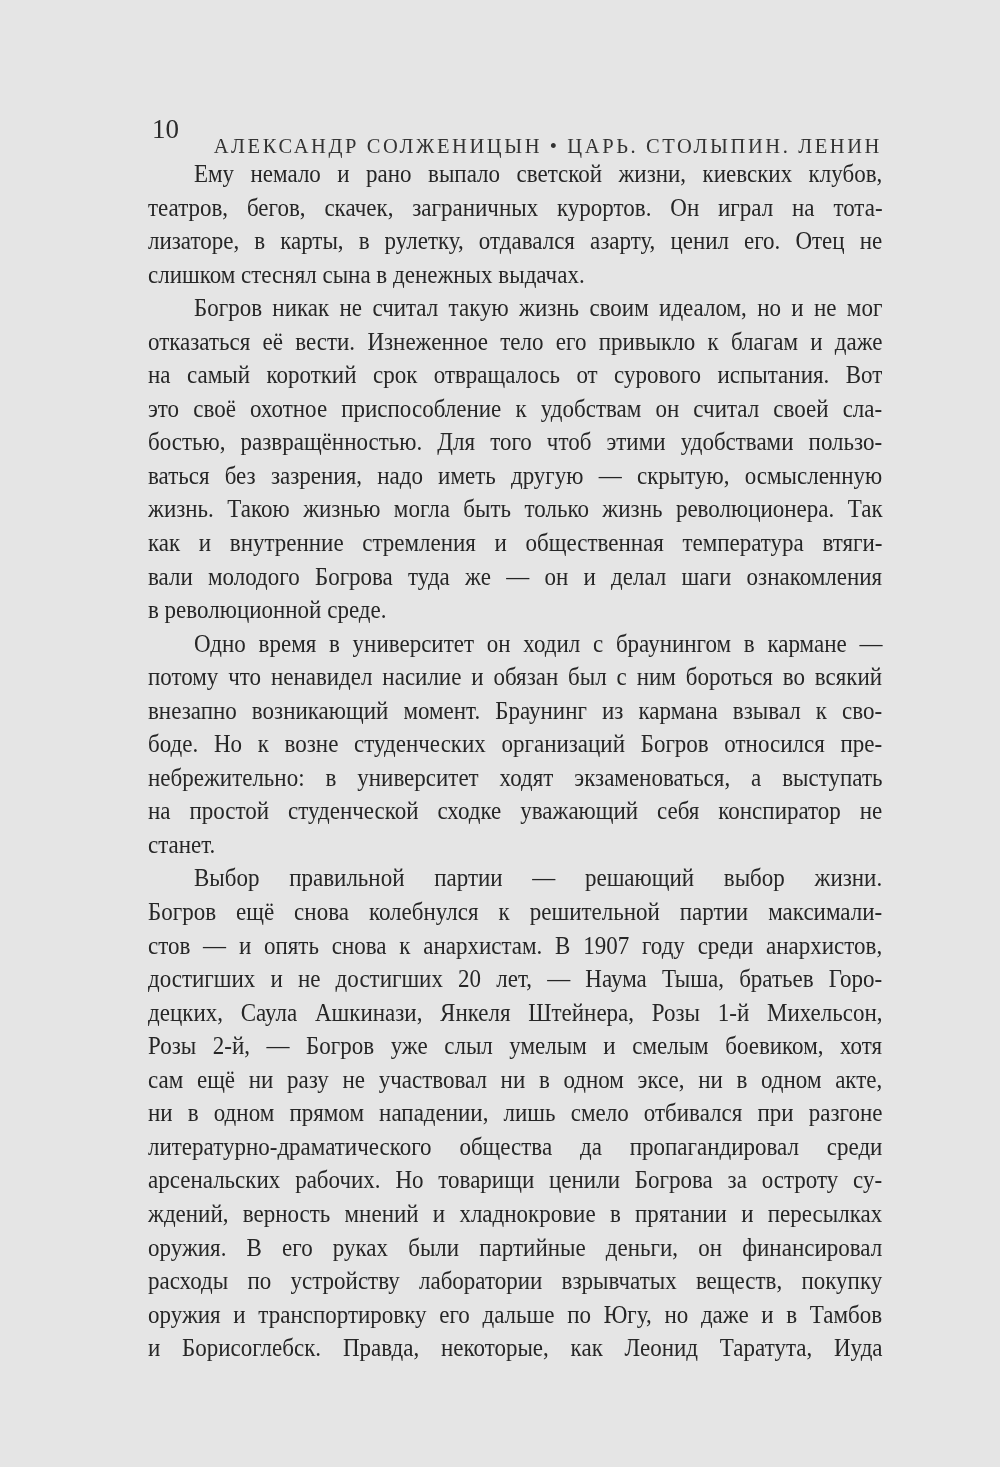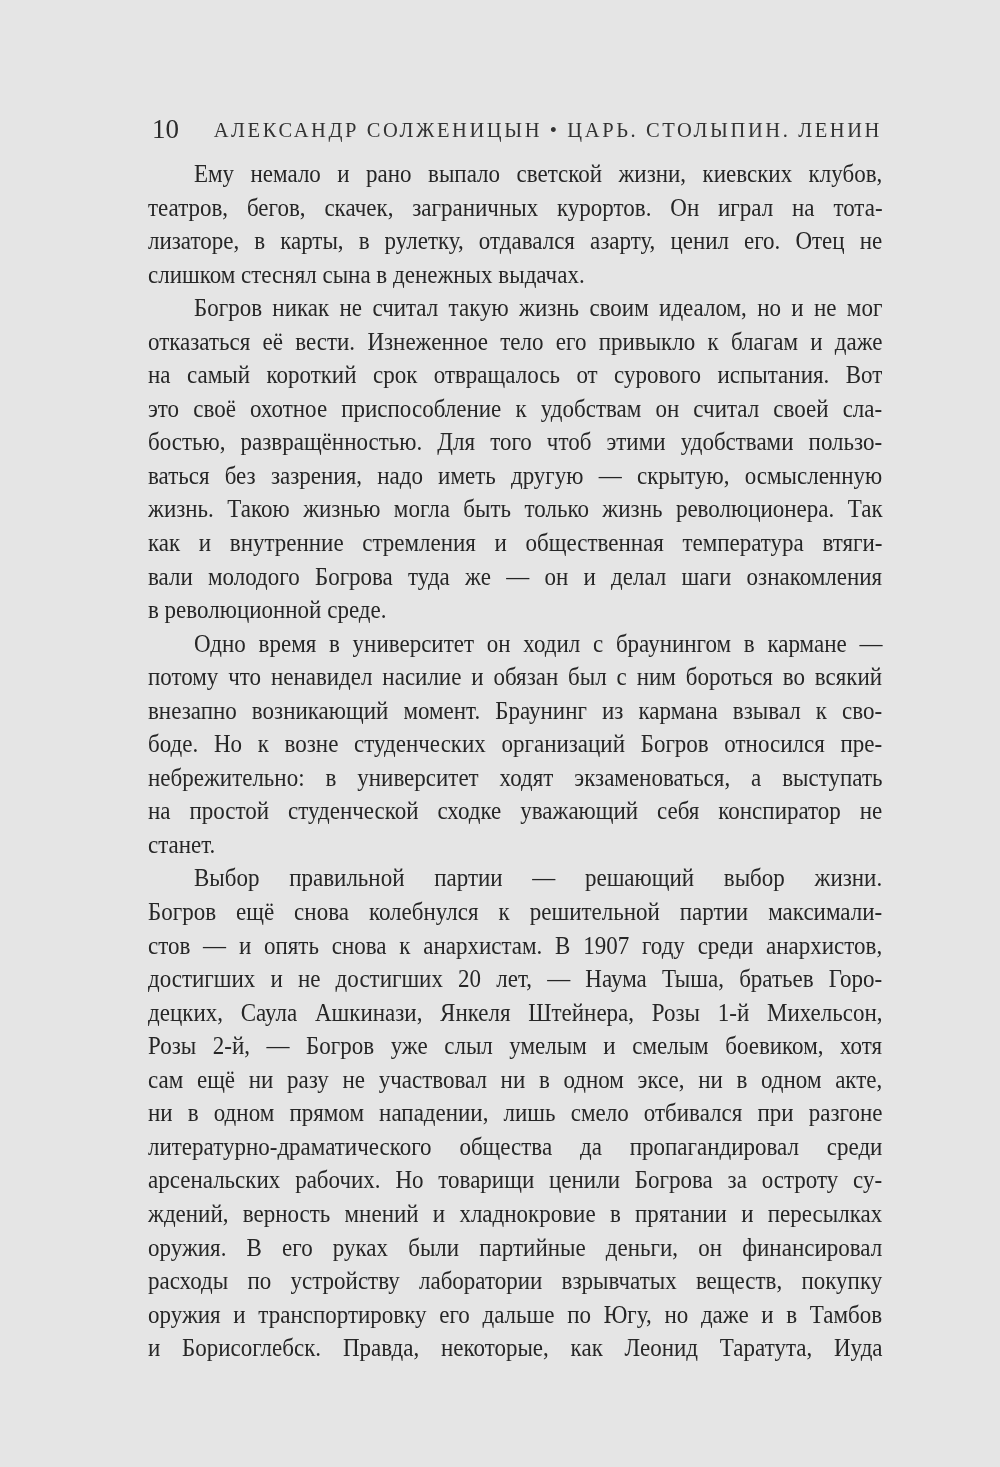--- a/index.html
+++ b/index.html
@@ -9,21 +9,21 @@
     background: #e5e5e5; color: #2a2a2a;
     font-family: "Liberation Serif", "DejaVu Serif", serif;
   }
   .running-head {
     position: absolute; left: 150px; top: 112px; width: 732px; height: 34px;
   }
   .folio {
     position: absolute; left: 2px; top: 0; font-size: 27px; line-height: 34px; color: #2b2b2b;
   }
   .head-title {
-    position: absolute; right: 0; top: 2px; font-size: 20.5px; line-height: 32px;
+    position: absolute; right: 0; top: 18px; font-size: 20.5px; line-height: 32px;
     letter-spacing: 2.6px; color: #333; white-space: nowrap;
   }
   .body-text {
     position: absolute; left: 148px; top: 157px; width: 734px;
     font-size: 25px; line-height: 33.55px; color: #262626;
     text-align: justify; transform: scaleX(0.92); transform-origin: left top;
     width: 798px;
   }
   .line { display: block; white-space: nowrap; text-align-last: justify; text-align: justify; }
   .line.last { text-align-last: left; }

